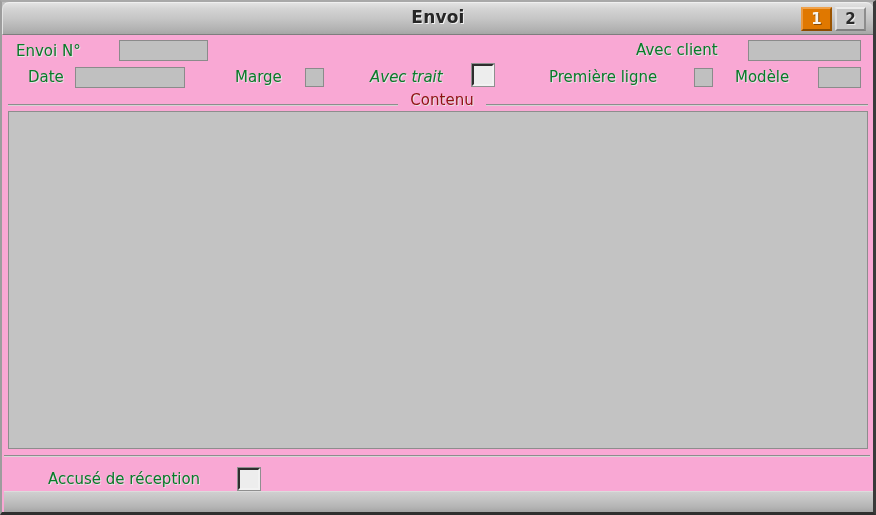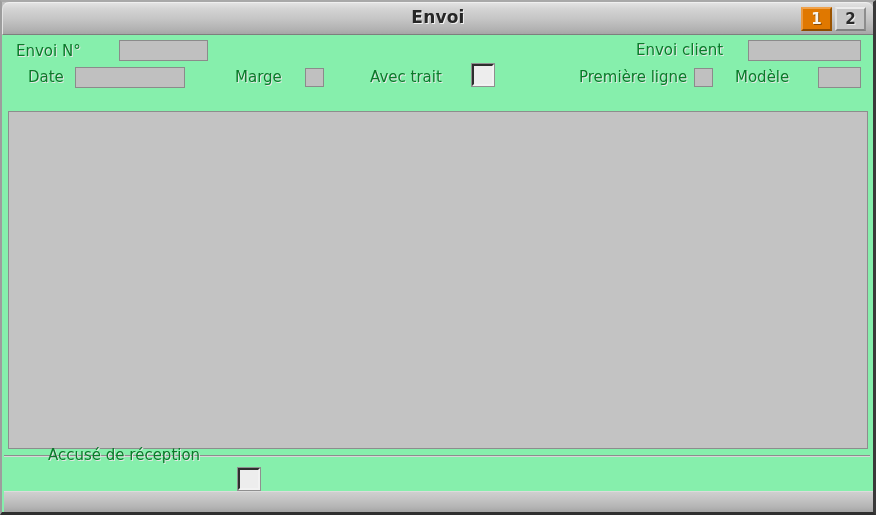--- a/index.html
+++ b/index.html
@@ -100,21 +100,21 @@
     text-shadow: 1px 1px 0 #ededed;
   }
 
   
   #body-area {
     position: absolute;
     left: 2px;
     top: 35px;
     width: 871px;
     height: 478px;
-    background: #86efac;
+    background: #f9a8d4;
   }
 
   
   .lbl {
     position: absolute;
     color: #0a7a2a;
     font-size: 15px;
     text-shadow: 1px 1px 0 #e6e6e6;
     white-space: nowrap;
   }
@@ -189,21 +189,21 @@
     width: 866px;
     height: 0;
     border-top: 1px solid #8d8d8d;
     border-bottom: 1px solid #d8d8d8;
   }
 
   
   #ar-label {
     position: absolute;
     left: 46px;
-    top: 411px;
+    top: 435px;
     text-align: center;
   }
   #ar-check {
     left: 236px;
     top: 433px;
     width: 22px;
     height: 22px;
   }
 
   
@@ -230,38 +230,43 @@
       <div class="tab active">1</div>
       <div class="tab inactive">2</div>
     </div>
   </div>
 
   <div id="body-area">
 
     <div class="lbl" style="left:14px; top:7px;">Envoi N°</div>
     <div class="field" style="left:117px; top:5px; width:89px; height:21px;"></div>
 
-    <div class="lbl" style="left:634px; top:6px;">Envoi client</div>
+    <div class="lbl" style="left:634px; top:6px;">Avec client</div>
     <div class="field" style="left:746px; top:5px; width:113px; height:21px;"></div>
 
     <div class="lbl" style="left:14px; top:33px;margin-left:12px;">Date</div>
     <div class="field" style="left:73px; top:32px; width:110px; height:21px;"></div>
 
     <div class="lbl" style="left:233px; top:33px;text-align:center;">Marge</div>
     <div class="flatbox" style="left:303px; top:33px; width:19px; height:19px;"></div>
 
-    <div class="lbl" style="left:368px; top:33px;">Avec trait</div>
+    <div class="lbl" style="left:368px; top:33px;font-style:italic;">Avec trait</div>
     <div class="checkbox3d" style="left:470px; top:29px; width:22px; height:22px;"></div>
 
-    <div class="lbl" style="left:547px; top:33px;margin-left:30px;">Première ligne</div>
+    <div class="lbl" style="left:547px; top:33px;">Première ligne</div>
     <div class="flatbox" style="left:692px; top:33px; width:19px; height:19px;"></div>
 
     <div class="lbl" style="left:733px; top:33px;">Modèle</div>
     <div class="field" style="left:816px; top:32px; width:43px; height:21px;"></div>
 
+    <div id="group-row">
+      <div class="grp-line" id="grp-line-left"></div>
+      <div id="grp-title">Contenu</div>
+      <div class="grp-line" id="grp-line-right"></div>
+    </div>
 
     <div id="content-box"></div>
 
     <div id="footer-sep"></div>
 
     <div class="lbl" id="ar-label">Accusé de réception</div>
     <div class="checkbox3d" id="ar-check"></div>
 
     <div id="statusbar"></div>
   </div>

